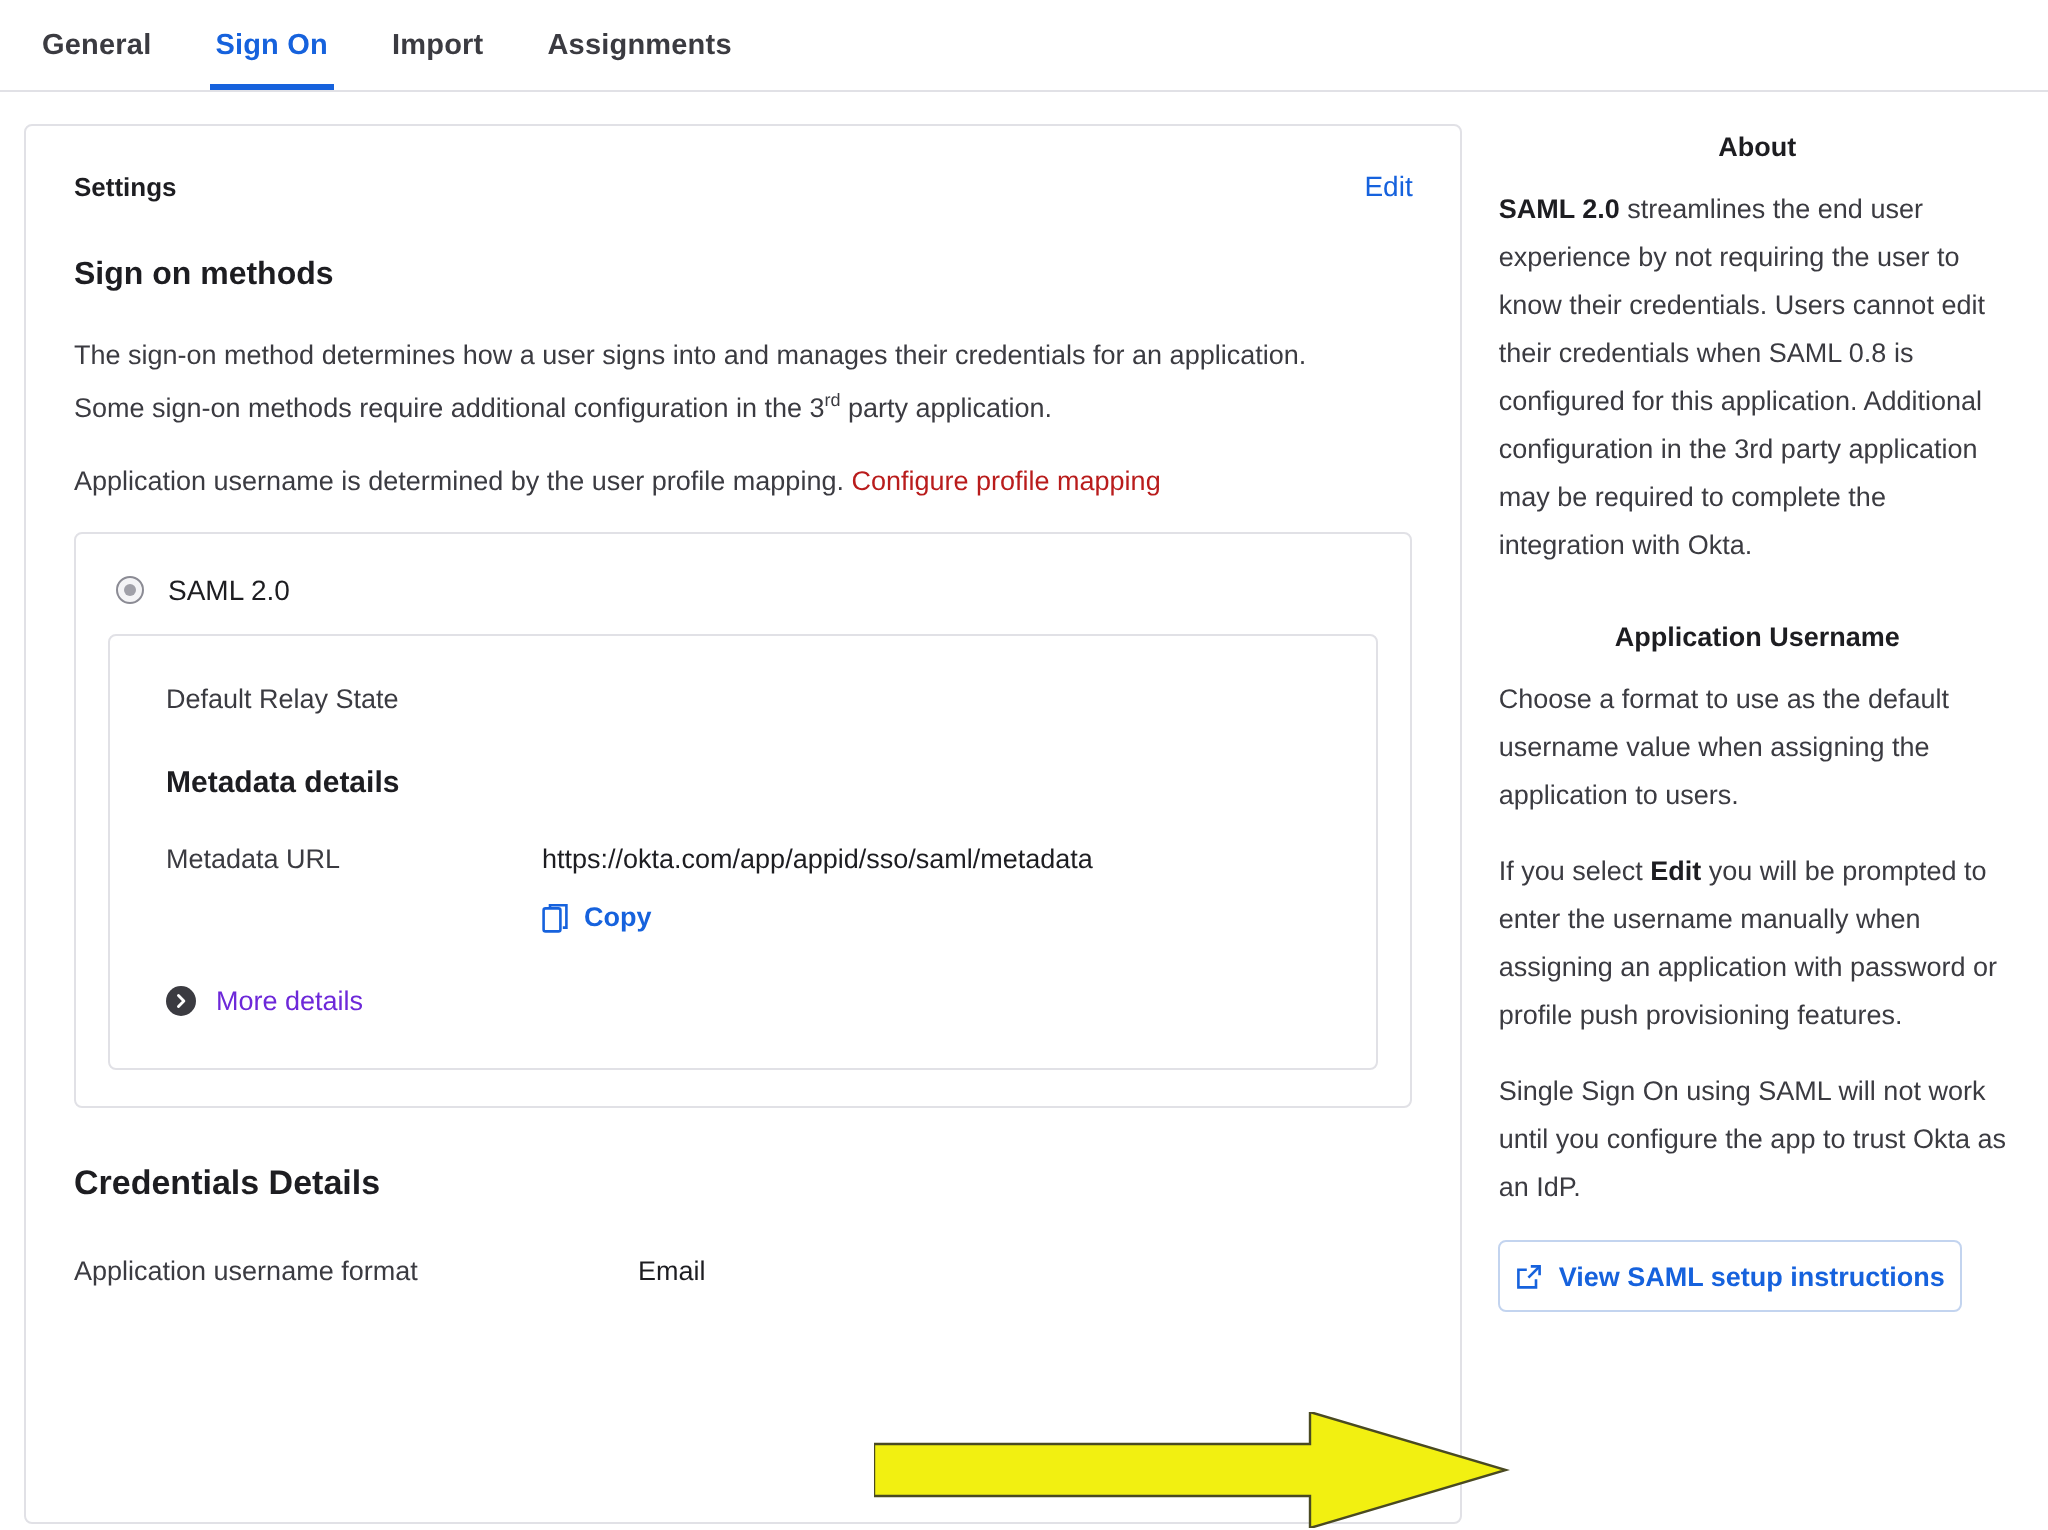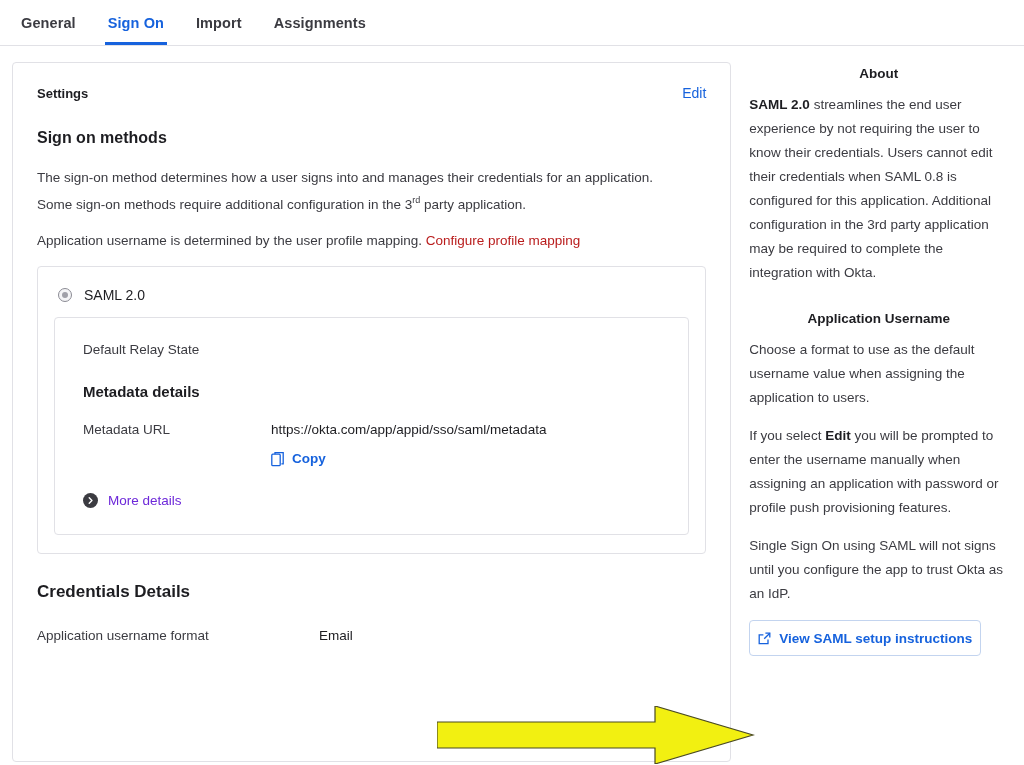--- a/index.html
+++ b/index.html
@@ -305,21 +305,21 @@
     </div>
 
     <div class="aside">
       <h3>About</h3>
       <p><b>SAML 2.0</b><span> streamlines the end user experience by not requiring the user to know their credentials. Users cannot edit their credentials when SAML 0.8 is configured for this application. Additional configuration in the 3rd party application may be required to complete the integration with Okta.</span></p>
 
       <h3 class="spaced">Application Username</h3>
       <p>Choose a format to use as the default username value when assigning the application to users.</p>
       <p><span>If you select </span><b>Edit</b><span> you will be prompted to enter the username manually when assigning an application with password or profile push provisioning features.</span></p>
 
-      <p>Single Sign On using SAML will not signs until you configure the app to trust Okta as an IdP.</p>
+      <p>Single Sign On using SAML will not work until you configure the app to trust Okta as an IdP.</p>
 
       <button class="saml-btn">
         <span class="ext-icon">
           <svg viewBox="0 0 13 13" width="13" height="13" fill="none" stroke="#1662dd" stroke-width="1.3">
             <path d="M7.4 1.2 h4.4 v4.4"></path>
             <path d="M11.8 1.2 L6.2 6.8"></path>
             <path d="M10 7.6 v4.1 H1.2 V2.9 h4.2"></path>
           </svg>
         </span>
         <span>View SAML setup instructions</span>

